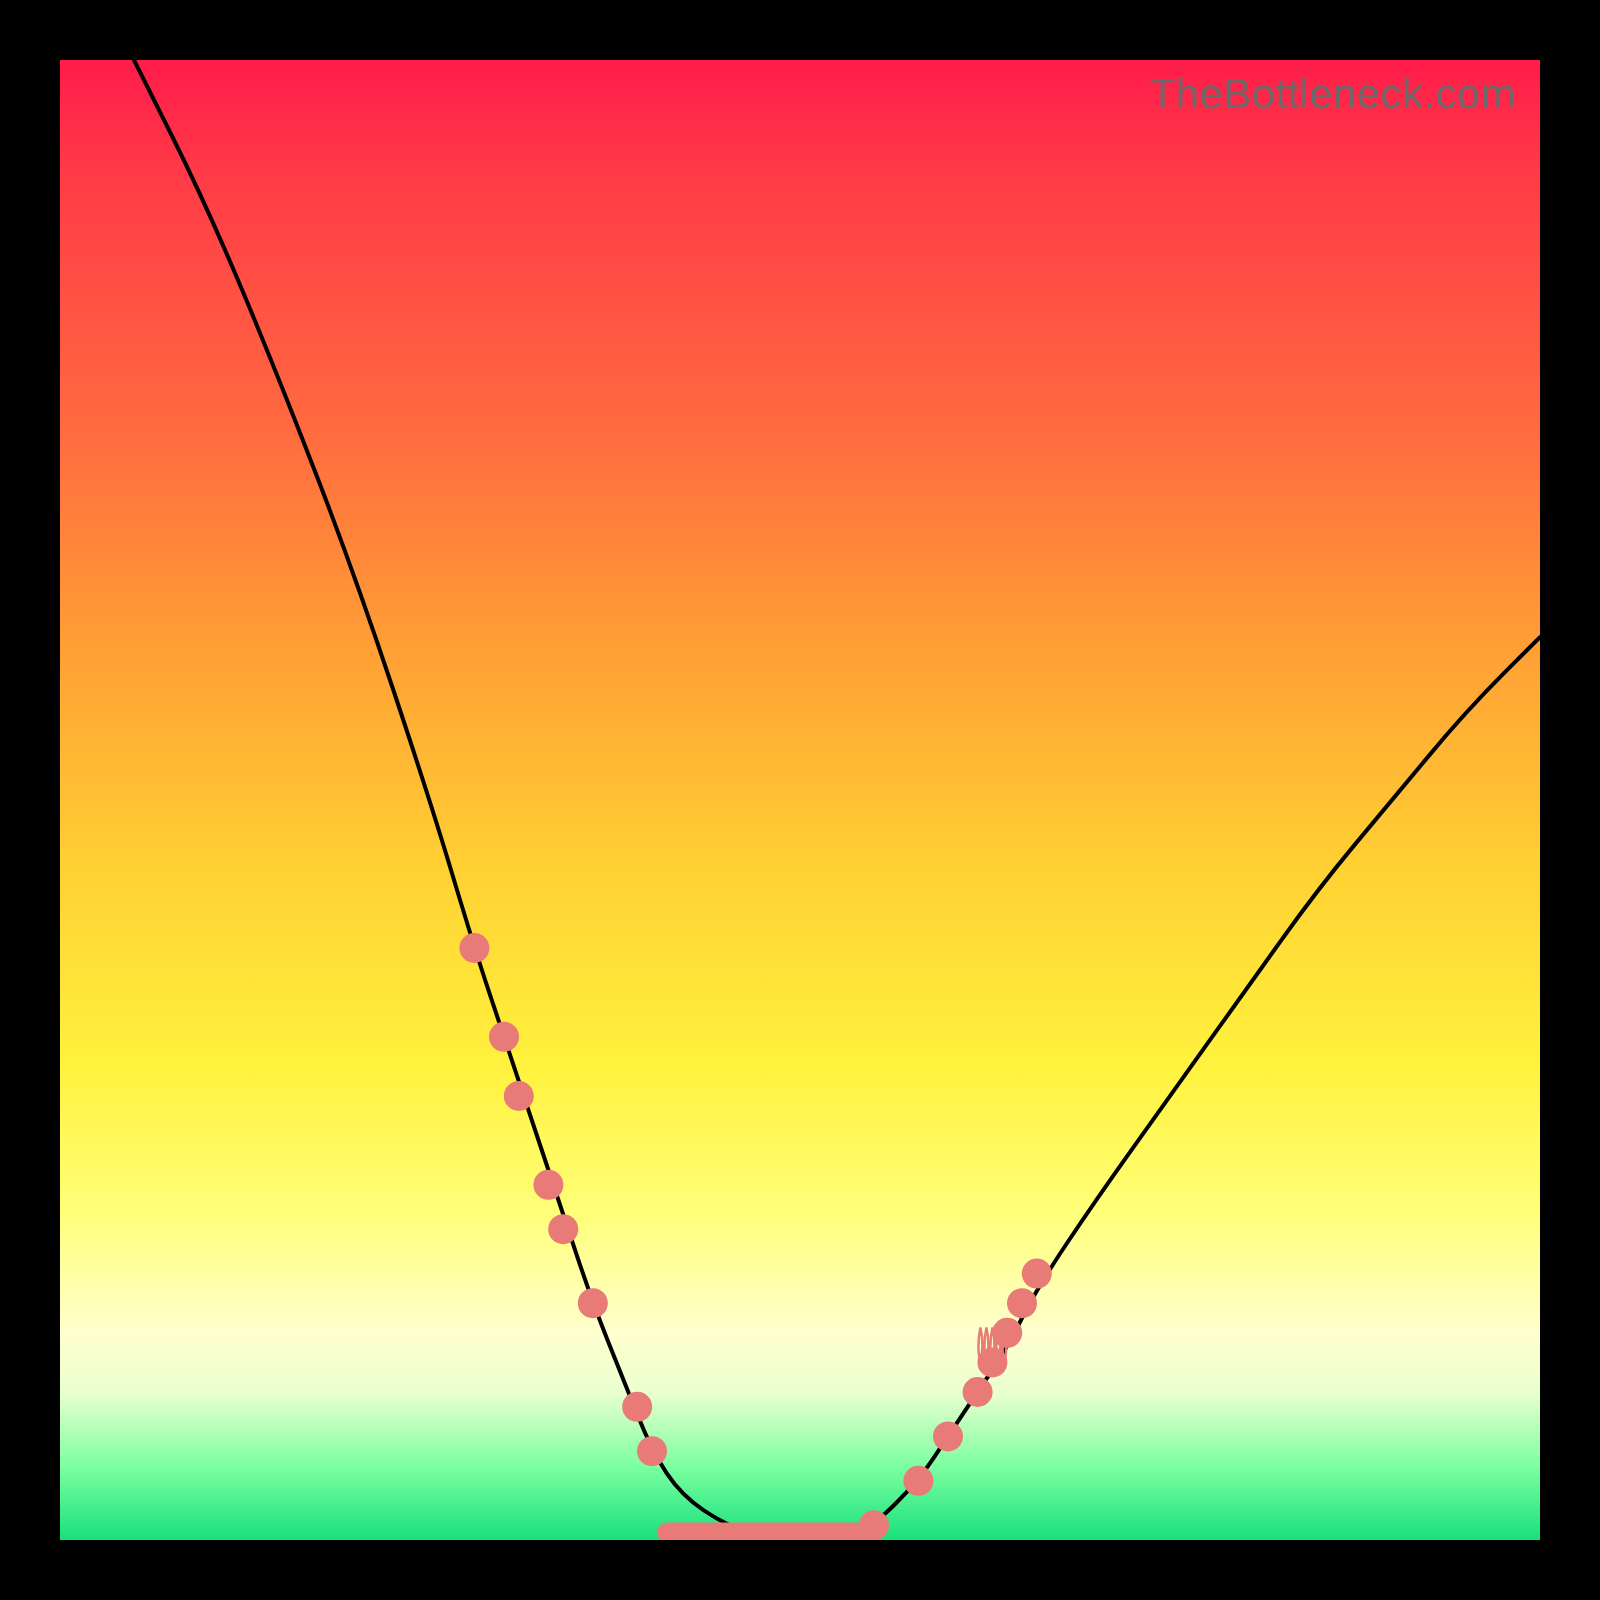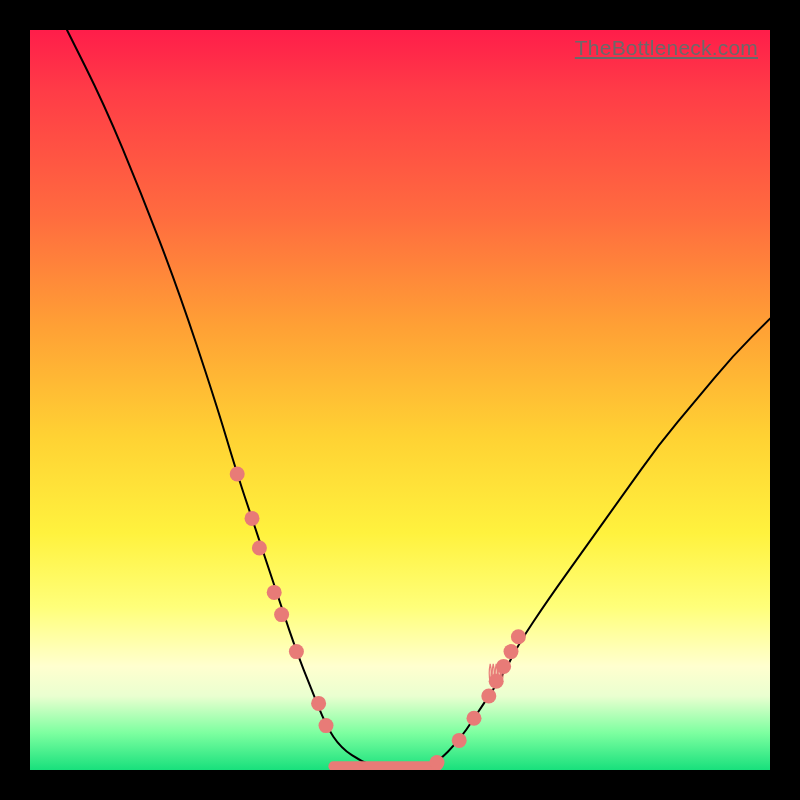--- a/index.html
+++ b/index.html
@@ -41,21 +41,20 @@
   }
   .watermark {
     position: absolute;
     top: 6px;
     right: 12px;
     color: #6a6a6a;
     font-size: 21px;
     font-weight: 500;
     letter-spacing: 0.2px;
     user-select: none;
-    text-decoration: underline;
   }
   svg.curve {
     position: absolute;
     left: 0;
     top: 0;
     width: 740px;
     height: 740px;
   }
   .curve path.line {
     fill: none;

